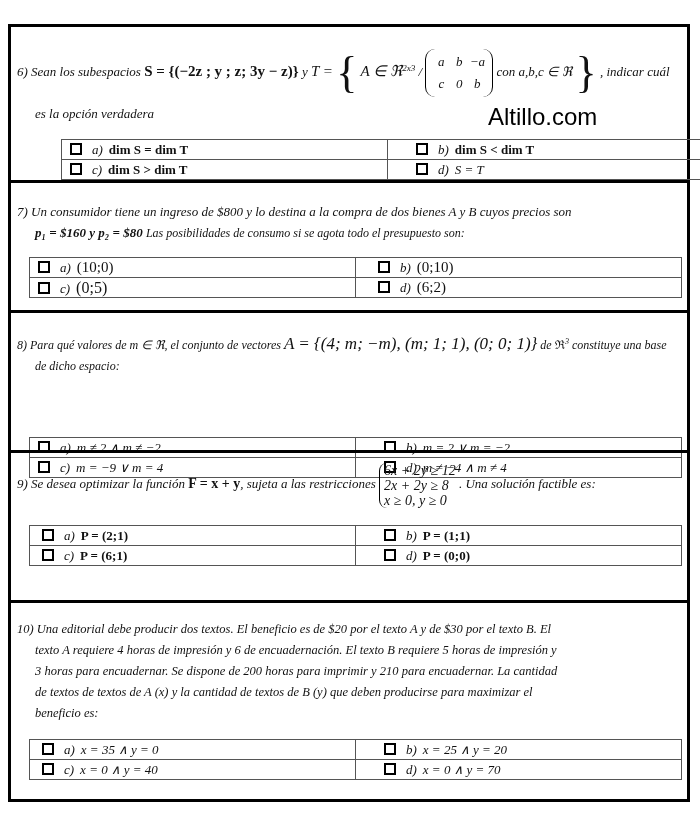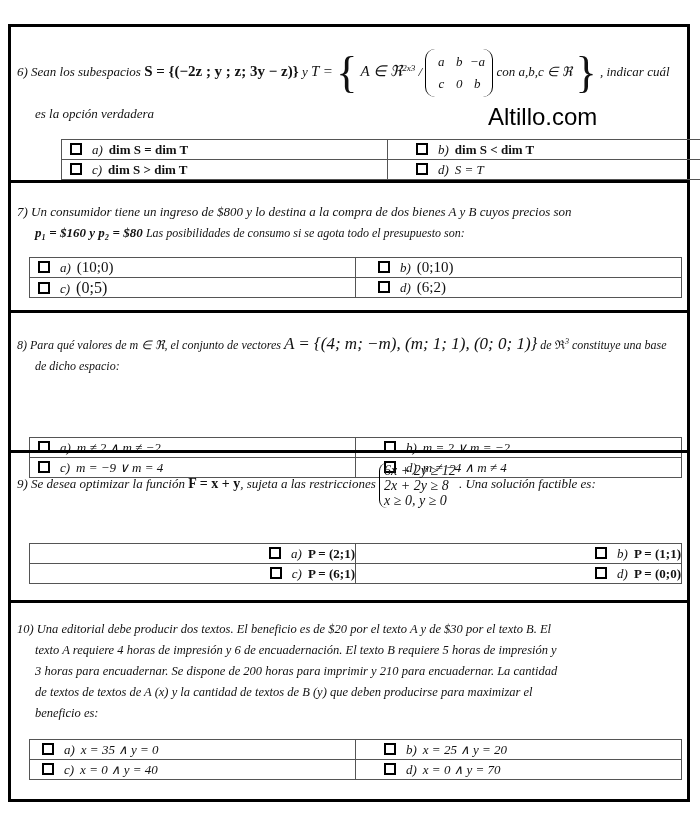--- a/index.html
+++ b/index.html
@@ -119,21 +119,21 @@
     <span>9)</span>
     <span>Se desea optimizar la función</span>
     <b class="mathb">F = x + y</b><span>, sujeta a las restricciones</span>
     <span class="brace3">
       <span>6x + 2y ≥ 12</span><br>
       <span>2x + 2y ≥ 8</span><br>
       <span>x ≥ 0, y ≥ 0</span>
     </span>
     <span>. Una solución factible es:</span>
   </div>
-  <table class="opts" style="top:90px;text-align:right;">
+  <table class="opts" style="top:72px;">
     <tbody>
         <tr>
       <td style="padding-left:12px"><span class="chk"></span><span class="lbl">a)</span><b class="val">P = (2;1)</b></td>
       <td style="padding-left:28px"><span class="chk"></span><span class="lbl">b)</span><b class="val">P = (1;1)</b></td>
     </tr>
     <tr>
       <td style="padding-left:12px"><span class="chk"></span><span class="lbl">c)</span><b class="val">P = (6;1)</b></td>
       <td style="padding-left:28px"><span class="chk"></span><span class="lbl">d)</span><b class="val">P = (0;0)</b></td>
     </tr>
   </tbody>

